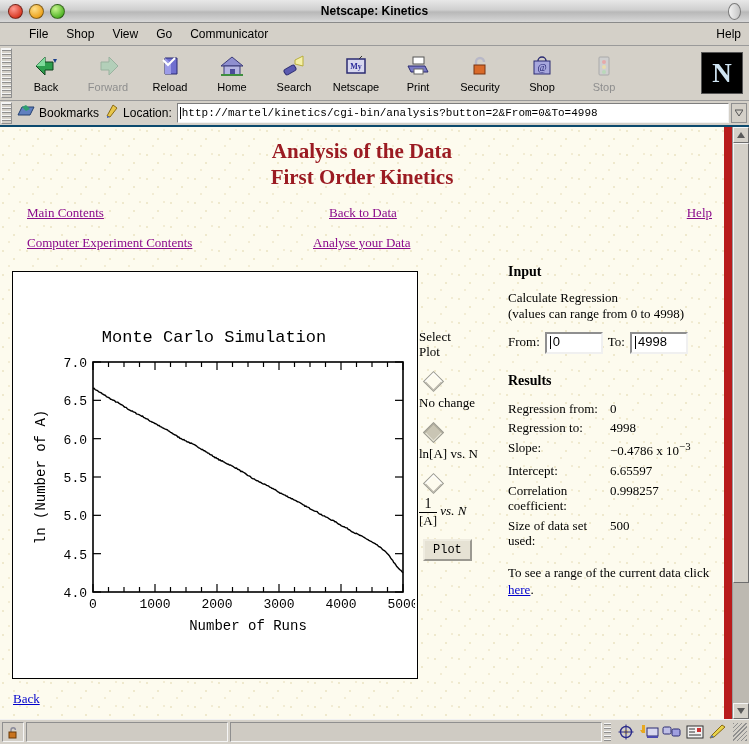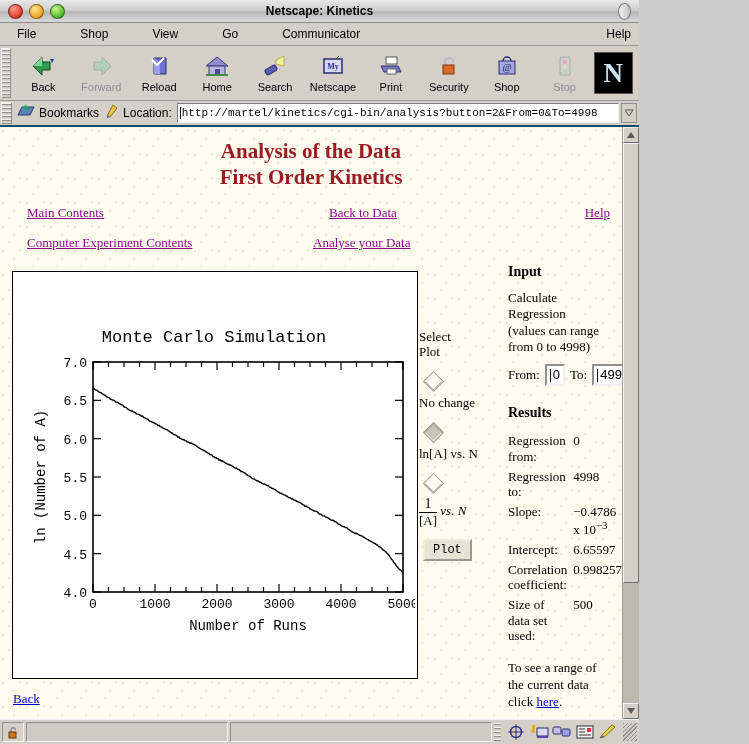--- a/index.html
+++ b/index.html
@@ -3,21 +3,21 @@
 <meta charset="utf-8">
 <style>
   html, body {
     margin: 0; padding: 0;
     width: 749px; height: 744px;
     overflow: hidden;
     font-family: "Liberation Sans", sans-serif;
     background: #cccccc;
   }
   .window {
-    width: 639px; height: 744px;
+    width: 749px; height: 744px;
     position: relative;
     background: #d4d0c8;
     display: flex; flex-direction: column; justify-content: center;
   }
 
   
   .titlebar {
     height: 22px;
     background: linear-gradient(to bottom, #e8e8e8 0%, #cfcfcf 45%, #b8b8b8 55%, #d8d8d8 100%);
     border-bottom: 1px solid #8a8a8a;
@@ -43,22 +43,22 @@
   .tb-oval {
     width: 11px; height: 15px; border-radius: 50%;
     border: 1px solid #7a7a7a;
     background: linear-gradient(to right,#f2f2f2,#c4c4c4);
   }
 
   
   .menubar {
     height: 22px; background: #d4d0c8;
     border-bottom: 1px solid #9a9a9a;
-    display: flex; align-items: center; padding-left: 8px;
-    font-size: 12px; color: #000; flex: none; gap: 26px;
+    display: flex; align-items: center; padding-left: 20px;
+    font-size: 12px; color: #000; flex: none;
   }
   .menuitem { padding: 1px 9px; cursor: default; }
   .menu-right { margin-left: auto; padding-right: 8px; }
 
   
   .toolbar {
     height: 54px; background: #d4d0c8;
     border-bottom: 1px solid #9a9a9a;
     display: flex; align-items: center;
     position: relative; flex: none;
@@ -117,21 +117,21 @@
     padding: 0 2px; overflow: hidden; white-space: nowrap;
   }
   .caret { display:inline-block; width:1px; height:12px; background:#000; margin-right:1px; }
   .urldrop {
     width: 14px; height: 18px; border: 1px solid #8f8f8f;
     background: #d4d0c8; margin-right: 2px;
     display: flex; align-items: center; justify-content: center;
   }
 
   
-  .contentwrap { flex: 1; display: flex; position: relative; overflow: hidden; background: #b91c1c;}
+  .contentwrap { flex: 1; display: flex; position: relative; overflow: hidden; background: #b91c1c; gap: 8px;}
   .page {
     flex: 1; position: relative; overflow: hidden;
     background-color: #fdfbee;
     background-image:
       radial-gradient(circle at 3px 4px, #efe9cd 0.8px, transparent 1px),
       radial-gradient(circle at 14px 12px, #efe9cd 0.8px, transparent 1px),
       radial-gradient(circle at 9px 19px, #f2ecd4 0.8px, transparent 1px),
       radial-gradient(circle at 20px 3px, #f2ecd4 0.8px, transparent 1px);
     background-size: 24px 24px, 24px 24px, 24px 24px, 24px 24px;
     font-family: "Liberation Serif", serif;

